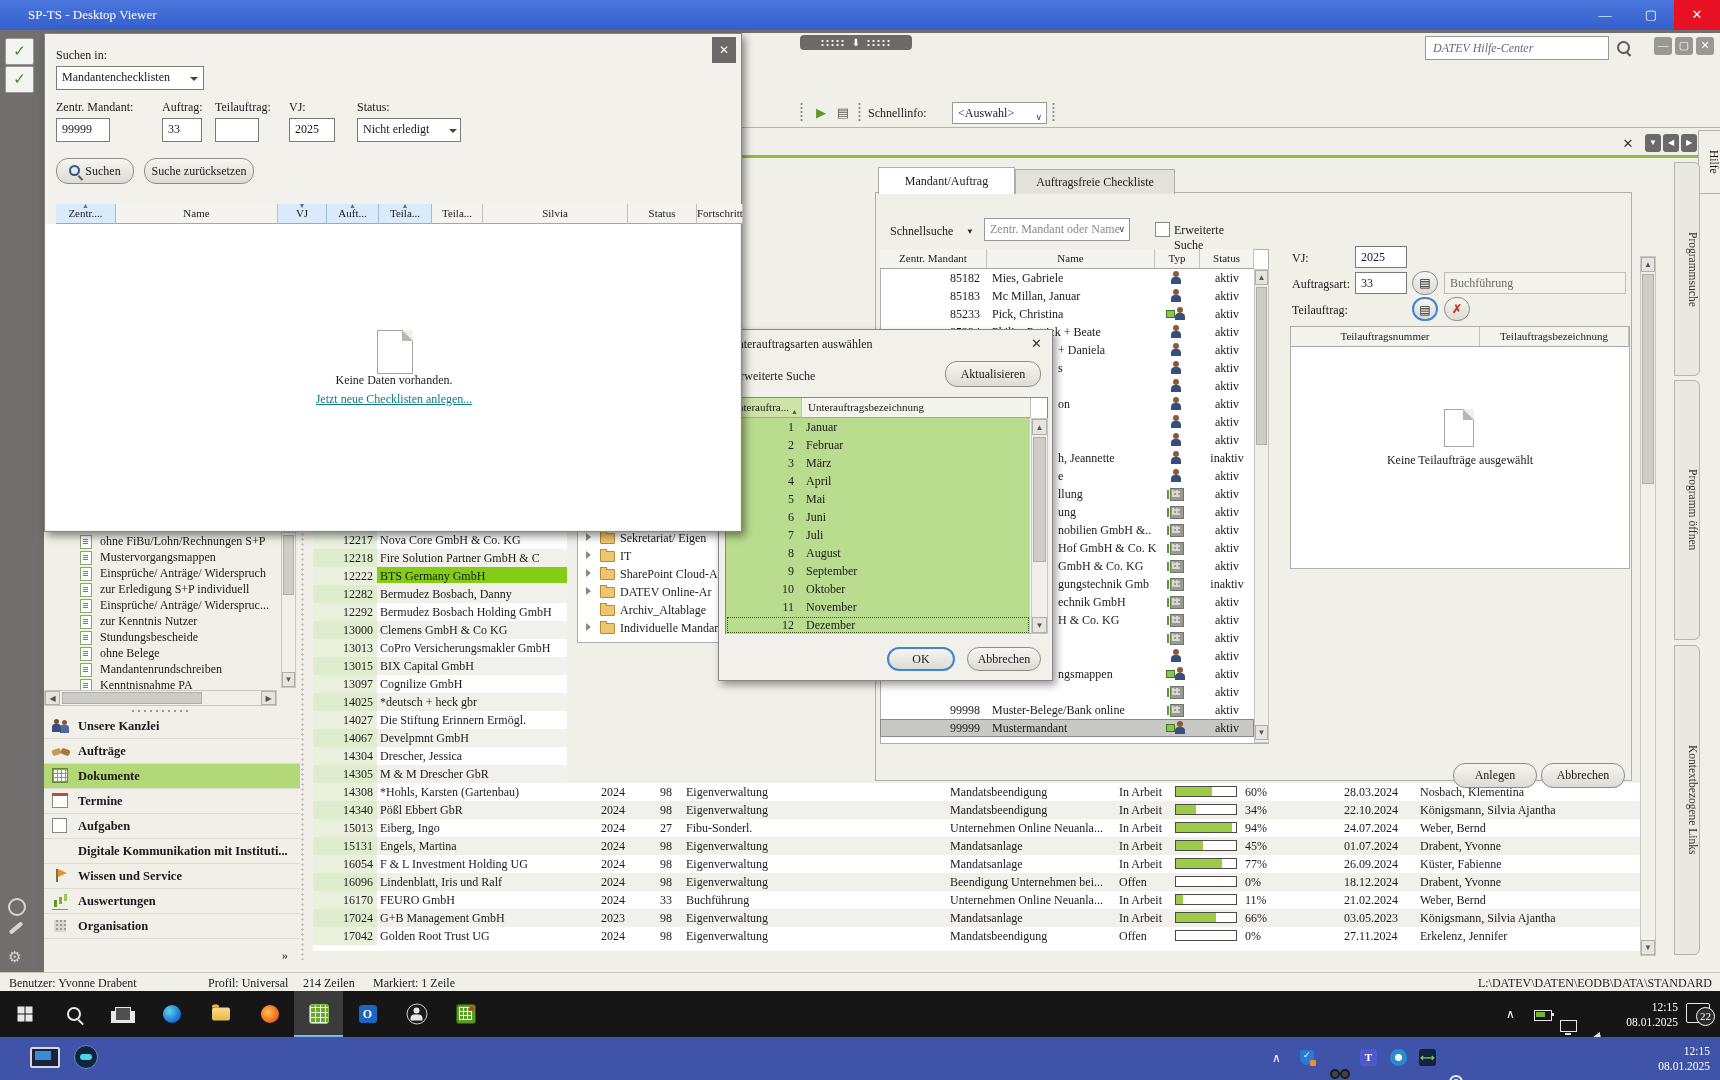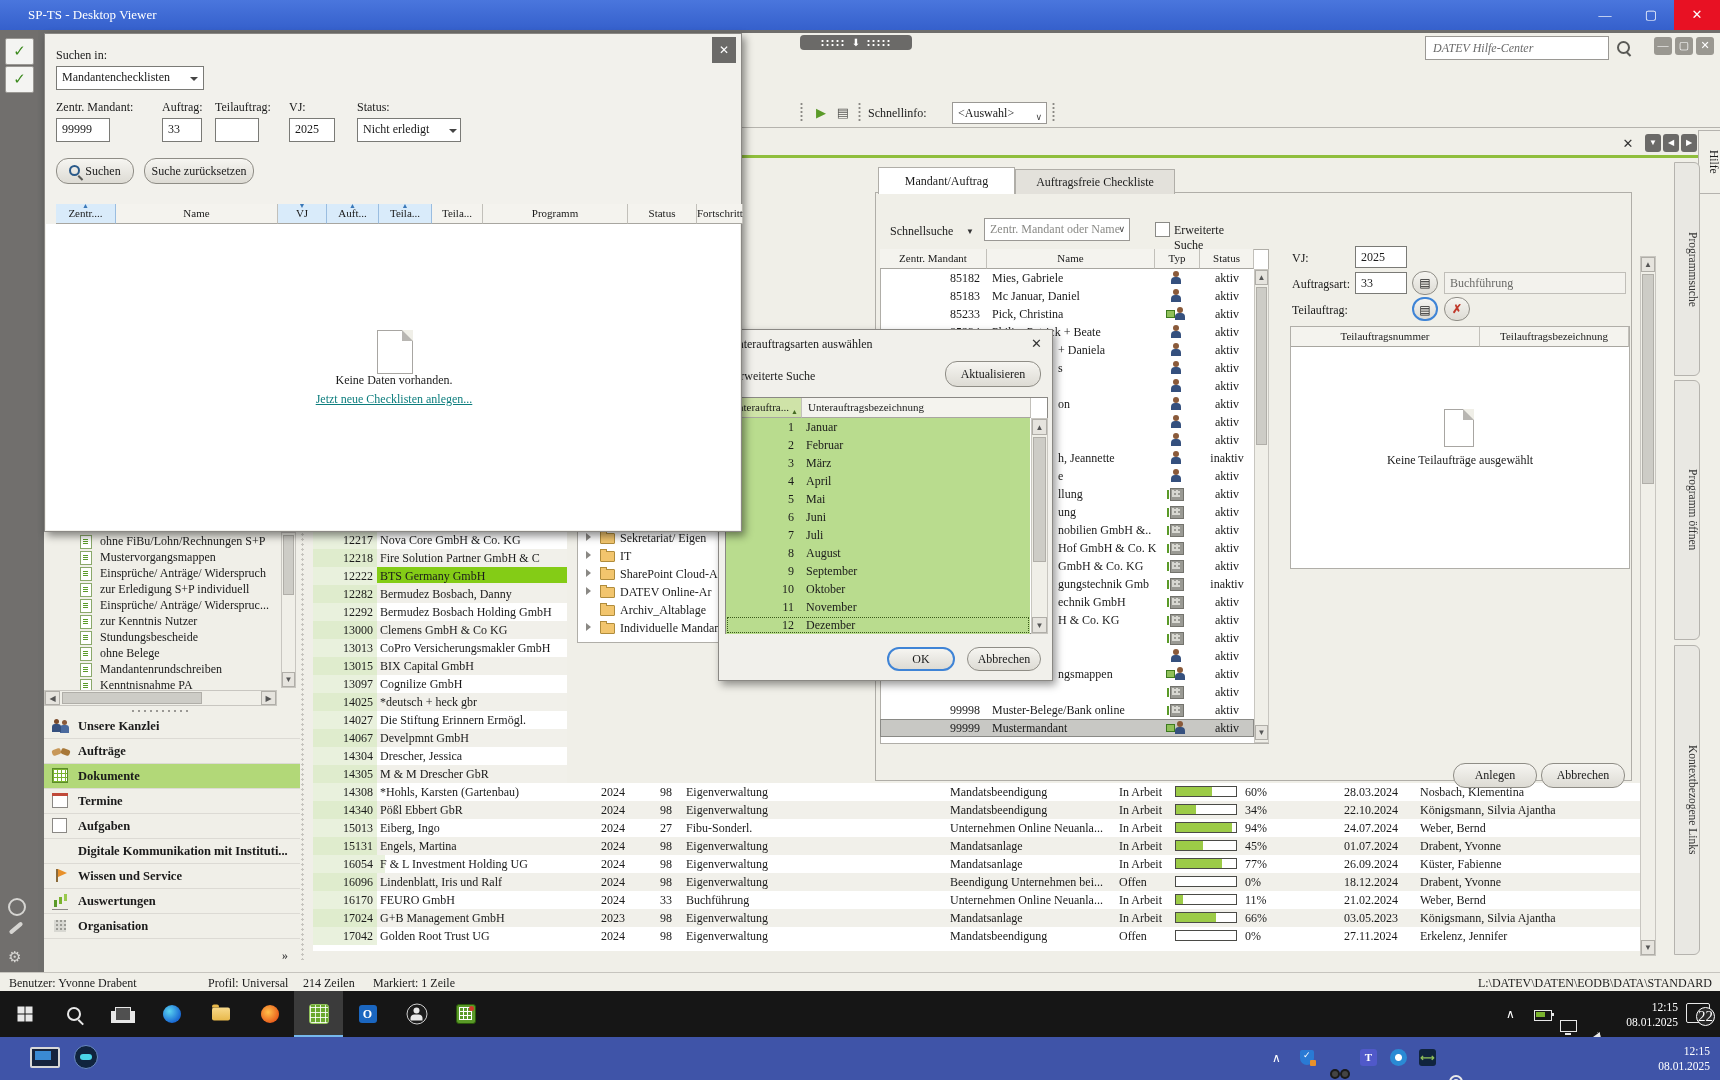--- a/index.html
+++ b/index.html
@@ -413,21 +413,21 @@
         <div class="rowtext" style="position:absolute;left:637px;width:165px">Mandatsanlage</div>
         <div class="rowtext" style="position:absolute;left:806px;width:54px">In Arbeit</div>
         <div class="pbar" style="left:862px">
           <div class="fill" style="width: 45%;"></div>
         </div>
         <div class="rowtext" style="position:absolute;left:932px;width:40px">45%</div>
         <div class="rowtext" style="position:absolute;left:1031px;width:72px">01.07.2024</div>
         <div class="rowtext" style="position:absolute;left:1107px;width:215px">Drabent, Yvonne</div>
       </div>
       <div style="position:absolute;left:0;top:324px;width:1327px;height:18px;background:#ffffff">
-        <div style="position:absolute;left:0;top:0;width:60px;height:18px;background:#e9f1dd;text-align:right;line-height:18px;padding-right:12px">16054</div>
+        <div style="position:absolute;left:0;top:0;width:60px;height:18px;background:#e9f1dd;text-align:right;line-height:18px;padding-right:4px">16054</div>
         <div style="position:absolute;left:67px;top:0;width:190px;height:18px;line-height:18px;white-space:nowrap;overflow:hidden">F &amp; L Investment Holding UG</div>
         <div class="rowtext" style="position:absolute;left:264px;width:48px;text-align:right">2024</div>
         <div class="rowtext" style="position:absolute;left:331px;width:28px;text-align:right">98</div>
         <div class="rowtext" style="position:absolute;left:373px;width:250px">Eigenverwaltung</div>
         <div class="rowtext" style="position:absolute;left:637px;width:165px">Mandatsanlage</div>
         <div class="rowtext" style="position:absolute;left:806px;width:54px">In Arbeit</div>
         <div class="pbar" style="left:862px">
           <div class="fill" style="width: 77%;"></div>
         </div>
         <div class="rowtext" style="position:absolute;left:932px;width:40px">77%</div>
@@ -551,21 +551,21 @@
       </div>
     <div class="abs" id="client-rows" style="left:880px;top:256px;width:374px;height:468px;overflow:hidden">
         <div style="position:absolute;left:0;top:0px;width:374px;height:18px;">
           <div style="position:absolute;left:0;top:0;width:100px;height:18px;text-align:right;line-height:18px">85182</div>
           <div style="position:absolute;left:112px;top:0;height:18px;line-height:18px;white-space:nowrap">Mies, Gabriele</div>
           <div class="ico-person" style="left:290px;top:2px"></div>
           <div style="position:absolute;left:320px;top:0;width:54px;height:18px;text-align:center;line-height:18px">aktiv</div>
         </div>
         <div style="position:absolute;left:0;top:18px;width:374px;height:18px;">
           <div style="position:absolute;left:0;top:0;width:100px;height:18px;text-align:right;line-height:18px">85183</div>
-          <div style="position:absolute;left:112px;top:0;height:18px;line-height:18px;white-space:nowrap">Mc Januar, Daniel</div>
+          <div style="position:absolute;left:112px;top:0;height:18px;line-height:18px;white-space:nowrap">Mc Millan, Januar</div>
           <div class="ico-person" style="left:290px;top:2px"></div>
           <div style="position:absolute;left:320px;top:0;width:54px;height:18px;text-align:center;line-height:18px">aktiv</div>
         </div>
         <div style="position:absolute;left:0;top:36px;width:374px;height:18px;">
           <div style="position:absolute;left:0;top:0;width:100px;height:18px;text-align:right;line-height:18px">85233</div>
           <div style="position:absolute;left:112px;top:0;height:18px;line-height:18px;white-space:nowrap">Pick, Christina</div>
           <div class="ico-ppc-m" style="left:286px;top:5px"></div>
           <div class="ico-person" style="left:294px;top:2px"></div>
           <div style="position:absolute;left:320px;top:0;width:54px;height:18px;text-align:center;line-height:18px">aktiv</div>
         </div>
@@ -802,21 +802,21 @@
       <span class="mag" style="display:inline-block;width:7px;height:7px;border-width:2px;border-color:#2a5a8a;vertical-align:-1px;margin-right:5px;position:relative"></span><span>Suchen</span>
     </div>
     <div class="btn" style="position:absolute;left:99px;top:124px;width:110px;height:26px;line-height:24px">Suche zurücksetzen</div>
     <div id="sd-header" style="position:absolute;left:11px;top:170px;height:20px">
         <div class="hdrcell sorted" style="left:0px;width:60px"><span>Zentr....</span><span class="sortmark">▲</span></div>
         <div class="hdrcell" style="left:60px;width:162px"><span>Name</span></div>
         <div class="hdrcell sorted" style="left:222px;width:49px"><span>VJ</span><span class="sortmark">▼</span></div>
         <div class="hdrcell sorted" style="left:271px;width:52px"><span>Auft...</span><span class="sortmark">▲</span></div>
         <div class="hdrcell sorted" style="left:323px;width:53px"><span>Teila...</span><span class="sortmark">▲</span></div>
         <div class="hdrcell" style="left:376px;width:51px"><span>Teila...</span></div>
-        <div class="hdrcell" style="left:427px;width:145px"><span>Programm</span></div>
+        <div class="hdrcell" style="left:427px;width:145px"><span>Silvia</span></div>
         <div class="hdrcell" style="left:572px;width:69px"><span>Status</span></div>
         <div class="hdrcell" style="left:641px;width:46px"><span>Fortschritt</span></div>
       </div>
     <div class="sheet" style="position:absolute;left:332px;top:296px;width:34px;height:42px"></div>
     <div style="position:absolute;left:0;top:339px;width:698px;text-align:center">Keine Daten vorhanden.</div>
     <div class="link" style="position:absolute;left:0;top:358px;width:698px;text-align:center">Jetzt neue Checklisten anlegen...</div>
   </div>
 
   <div class="abs" id="statusbar">
     <span style="left:9px">Benutzer: Yvonne Drabent</span>
@@ -829,21 +829,21 @@
   <div class="abs" id="taskbar1">
     <div class="tray" style="left:1506px;top:16px;font-size:12px">∧</div>
     <div class="tray batt" style="left:1534px;top:19px"></div>
     <div class="tray net" style="left:1560px;top:18px"></div>
     <div class="tray spk" style="left:1588px;top:18px"></div>
     <div class="tray clock" style="left:1614px;top:9px;width:64px">
       <div>12:15</div>
         <div>08.01.2025</div>
     </div>
     <div class="tray" style="left:1686px;top:12px;width:22px;height:18px;border:1px solid #e8e8e8;border-radius:2px">
-      <div style="position:absolute;right:-6px;bottom:-4px;width:17px;height:17px;border-radius:50%;background:#2a2a2a;border:1px solid #fff;font-size:15px;text-align:center;line-height:16px">22</div>
+      <div style="position:absolute;right:-6px;bottom:-4px;width:17px;height:17px;border-radius:50%;background:#2a2a2a;border:1px solid #fff;font-size:11px;text-align:center;line-height:16px">22</div>
     </div>
   <div class="tb-slot" style="left:0px">
         <div class="tb-ic tb-win" style=""></div>
       </div>
       <div class="tb-slot" style="left:49px">
         <div class="tb-ic tb-search" style=""></div>
       </div>
       <div class="tb-slot" style="left:98px">
         <div class="tb-ic tb-task" style="box-shadow: rgb(232, 232, 232) -5px 3px 0px -1px, rgb(232, 232, 232) 5px 3px 0px -1px;"></div>
       </div>

